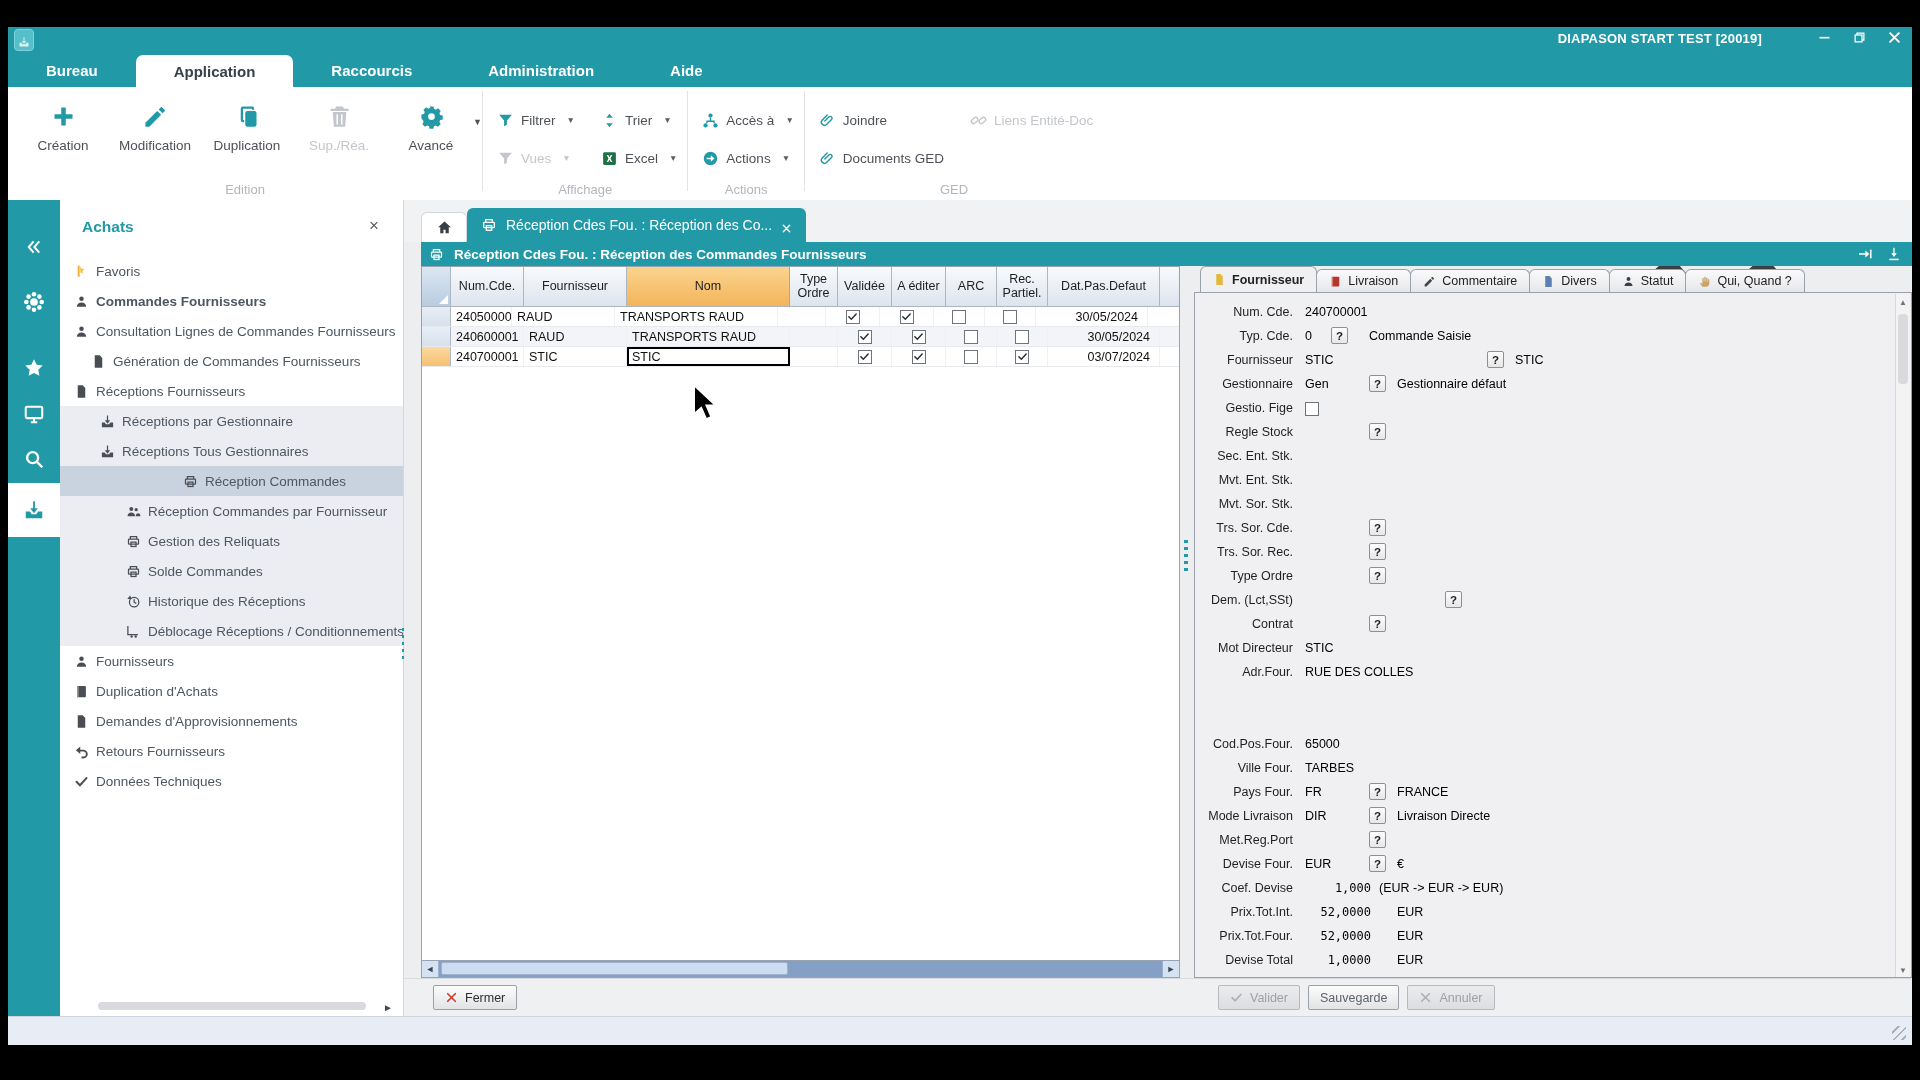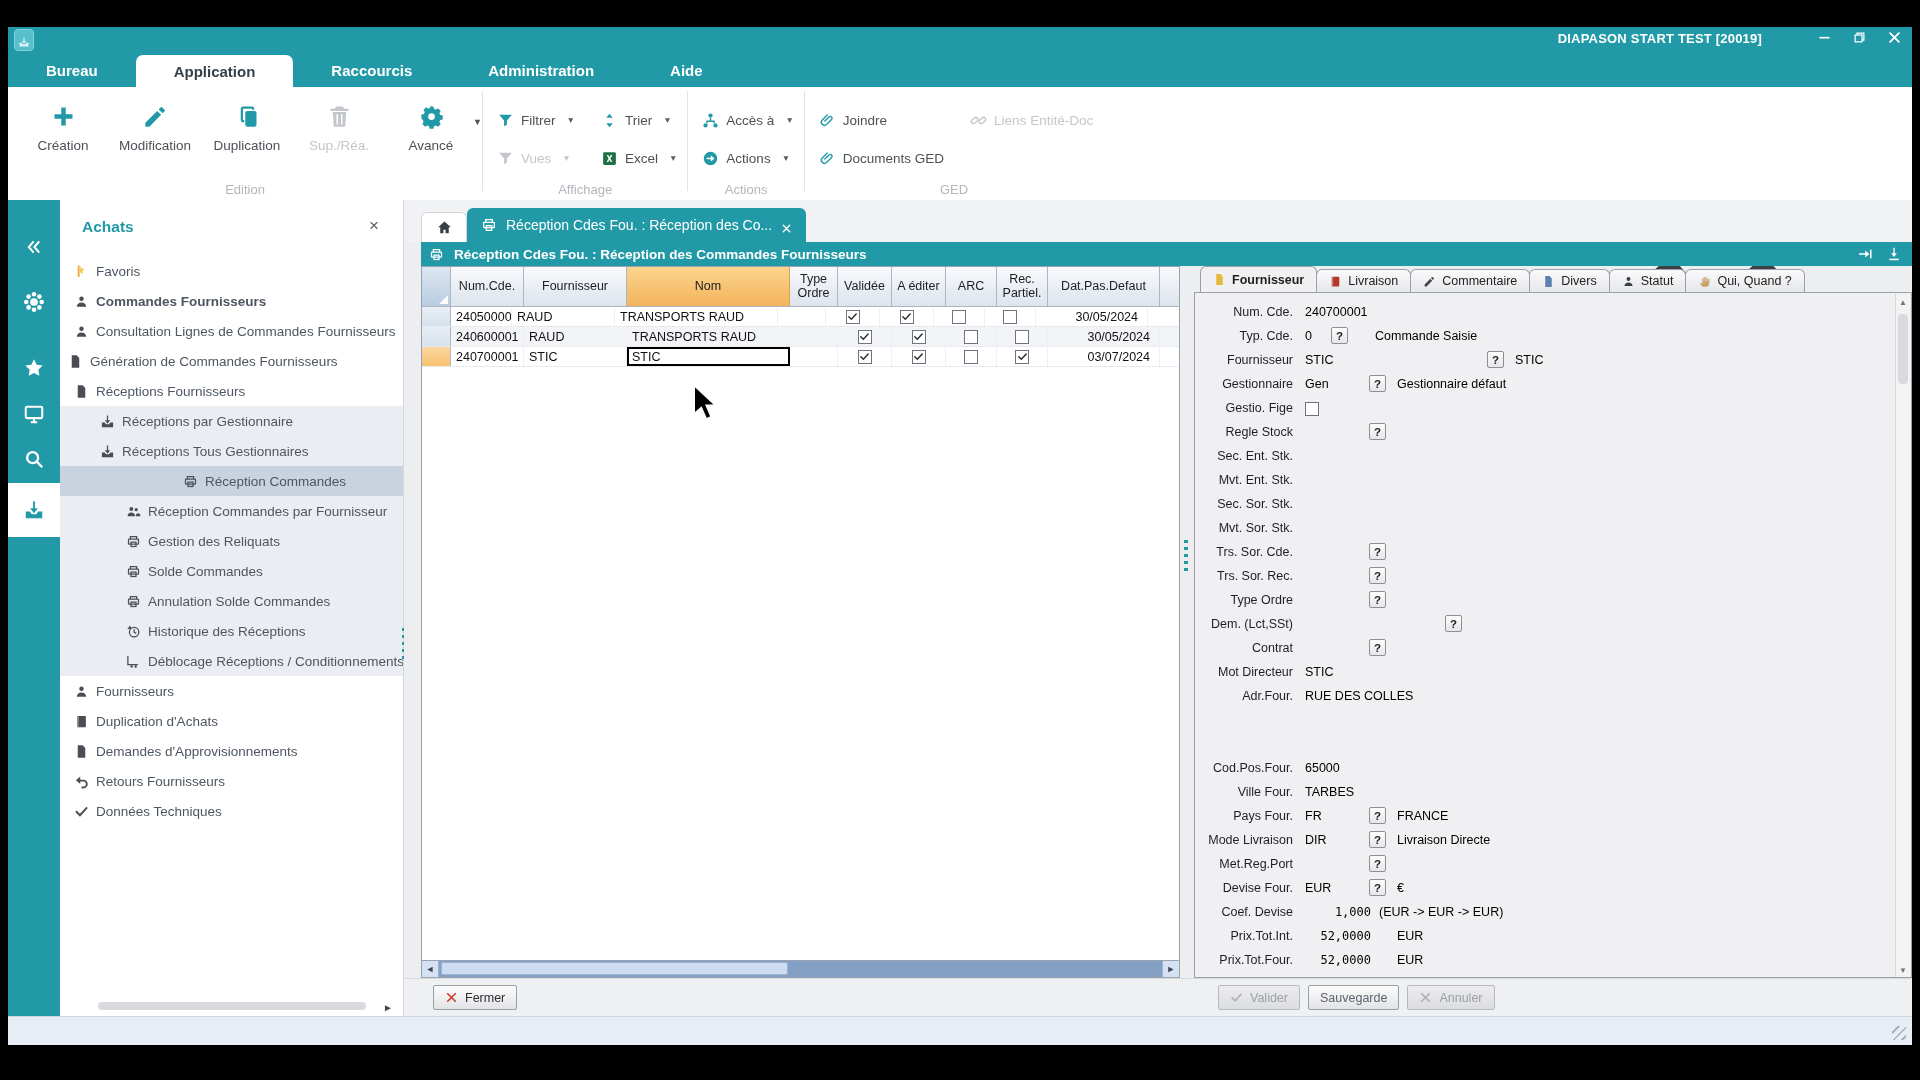--- a/index.html
+++ b/index.html
@@ -374,21 +374,21 @@
                 </svg></span>
               <span>Commandes Fournisseurs</span>
             </div>
             <div class="titem" style="padding-left: 14px;">
               <span class="ic"><svg viewBox="0 0 24 24" width="100%" height="100%" fill="currentColor">
                   <circle cx="12" cy="7.5" r="3.6"></circle>
                   <path d="M4.5 20.5c0-4.2 3.2-6.8 7.5-6.8s7.5 2.6 7.5 6.8z"></path>
                 </svg></span>
               <span>Consultation Lignes de Commandes Fournisseurs</span>
             </div>
-            <div class="titem" style="padding-left: 8px;">
+            <div class="titem" style="padding-left: 31px;">
               <span class="ic"><svg viewBox="0 0 24 24" width="100%" height="100%" fill="currentColor">
                   <path d="M6 2h8l4 4.5V22H6z"></path>
                 </svg></span>
               <span>Génération de Commandes Fournisseurs</span>
             </div>
             <div class="titem" style="padding-left: 14px;">
               <span class="ic"><svg viewBox="0 0 24 24" width="100%" height="100%" fill="currentColor">
                   <path d="M6 2h8l4 4.5V22H6z"></path>
                 </svg></span>
               <span>Réceptions Fournisseurs</span>
@@ -437,30 +437,20 @@
             </div>
             <div class="titem zone" style="padding-left: 66px;">
               <span class="ic"><svg viewBox="0 0 24 24" width="100%" height="100%" fill="currentColor">
                   <g fill="none" stroke="currentColor" stroke-width="2">
                     <path d="M7 8V4h10v4"></path>
                     <rect x="4" y="8" width="16" height="8" rx="1"></rect>
                     <rect x="8" y="13" width="8" height="7"></rect>
                   </g>
                 </svg></span>
               <span>Solde Commandes</span>
-            </div>
-            <div class="titem zone" style="padding-left: 66px;">
-              <span class="ic"><svg viewBox="0 0 24 24" width="100%" height="100%" fill="currentColor">
-                  <g fill="none" stroke="currentColor" stroke-width="2">
-                    <path d="M7 8V4h10v4"></path>
-                    <rect x="4" y="8" width="16" height="8" rx="1"></rect>
-                    <rect x="8" y="13" width="8" height="7"></rect>
-                  </g>
-                </svg></span>
-              <span>Annulation Solde Commandes</span>
             </div>
             <div class="titem zone" style="padding-left: 66px;">
               <span class="ic"><svg viewBox="0 0 24 24" width="100%" height="100%" fill="currentColor">
                   <g fill="none" stroke="currentColor" stroke-width="2">
                     <circle cx="13" cy="13" r="7.5"></circle>
                     <path d="M13 8.5v4.5l3.5 2.3"></path>
                   </g>
                   <path d="M6.5 2.5L2 8h7z"></path>
                 </svg></span>
               <span>Historique des Réceptions</span>
@@ -739,21 +729,21 @@
           <div class="pform" id="pform">
               <div style="height: 8px;"></div>
               <div class="frow">
                 <span class="flabel">Num. Cde.</span>
                 <span class="fval">240700001</span>
               </div>
               <div class="frow">
                 <span class="flabel">Typ. Cde.</span>
                 <span class="fval">0</span>
                 <span class="qbtn" style="left: 130px;">?</span>
-                <span class="fdesc" style="left: 174px;">Commande Saisie</span>
+                <span class="fdesc" style="left: 168px;">Commande Saisie</span>
               </div>
               <div class="frow">
                 <span class="flabel">Fournisseur</span>
                 <span class="fval">STIC</span>
                 <span class="qbtn" style="left: 286px;">?</span>
                 <span class="fdesc" style="left: 314px;">STIC</span>
               </div>
               <div class="frow">
                 <span class="flabel">Gestionnaire</span>
                 <span class="fval">Gen</span>
@@ -766,23 +756,20 @@
               </div>
               <div class="frow">
                 <span class="flabel">Regle Stock</span>
                 <span class="qbtn" style="left: 168px;">?</span>
               </div>
               <div class="frow">
                 <span class="flabel">Sec. Ent. Stk.</span>
               </div>
               <div class="frow">
                 <span class="flabel">Mvt. Ent. Stk.</span>
-              </div>
-              <div class="frow">
-                <span class="flabel">Sec. Sor. Stk.</span>
               </div>
               <div class="frow">
                 <span class="flabel">Mvt. Sor. Stk.</span>
               </div>
               <div class="frow">
                 <span class="flabel">Trs. Sor. Cde.</span>
                 <span class="qbtn" style="left: 168px;">?</span>
               </div>
               <div class="frow">
                 <span class="flabel">Trs. Sor. Rec.</span>

